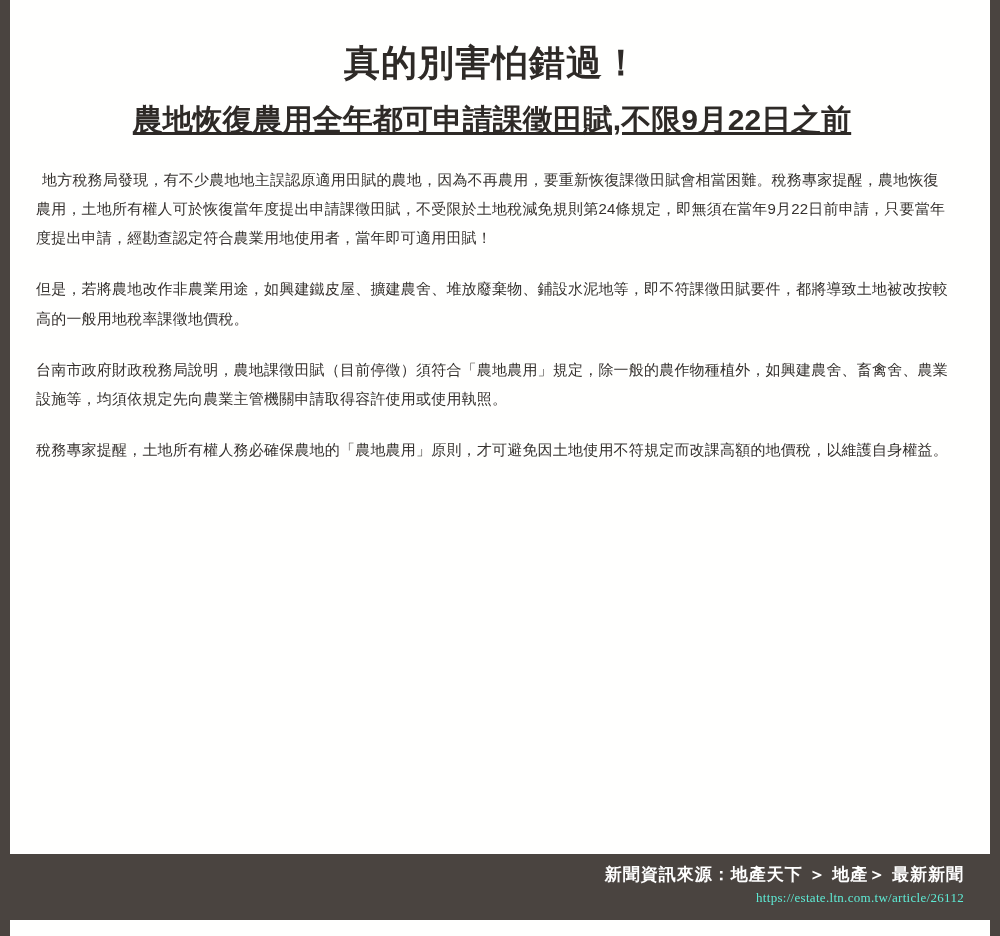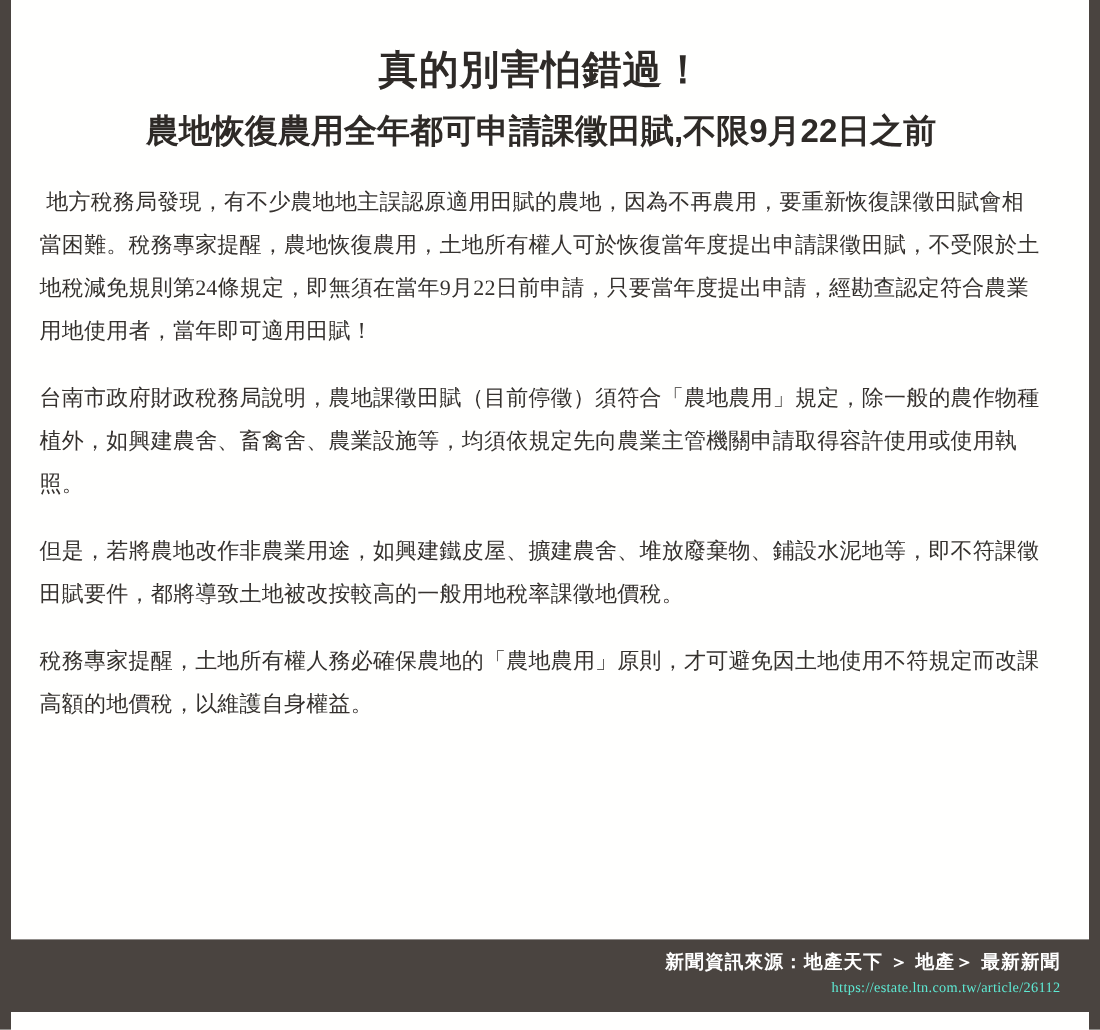--- a/index.html
+++ b/index.html
@@ -42,28 +42,28 @@
     line-height: 1.25;
   }
   .title-sub {
     margin-top: 16px;
     font-size: 30px;
     font-weight: bold;
     letter-spacing: 0px;
     color: #2e2a27;
     line-height: 1.25;
     white-space: nowrap;
+    text-decoration: underline;
   }
   .body-block {
     margin-top: 26px;
-    font-size: 20px;
+    font-size: 15px;
     line-height: 1.95;
     color: #35312e;
     letter-spacing: 0.2px;
-    font-family: Liberation Serif, serif;
   }
   .para {
     margin: 0 0 22px 0;
     text-align: left;
   }
   .para:first-child {
     text-indent: 6px;
   }
   .footer {
     position: absolute;
@@ -104,22 +104,22 @@
 <div class="page">
   <div class="inner">
 
     <div class="title-block">
       <div class="title-main">真的別害怕錯過！</div>
       <div class="title-sub">農地恢復農用全年都可申請課徵田賦,不限9月22日之前</div>
     </div>
 
     <div class="body-block">
       <p class="para">地方稅務局發現，有不少農地地主誤認原適用田賦的農地，因為不再農用，要重新恢復課徵田賦會相當困難。稅務專家提醒，農地恢復農用，土地所有權人可於恢復當年度提出申請課徵田賦，不受限於土地稅減免規則第24條規定，即無須在當年9月22日前申請，只要當年度提出申請，經勘查認定符合農業用地使用者，當年即可適用田賦！</p>
+      <p class="para">但是，若將農地改作非農業用途，如興建鐵皮屋、擴建農舍、堆放廢棄物、鋪設水泥地等，即不符課徵田賦要件，都將導致土地被改按較高的一般用地稅率課徵地價稅。</p>
       <p class="para">台南市政府財政稅務局說明，農地課徵田賦（目前停徵）須符合「農地農用」規定，除一般的農作物種植外，如興建農舍、畜禽舍、農業設施等，均須依規定先向農業主管機關申請取得容許使用或使用執照。</p>
-      <p class="para">但是，若將農地改作非農業用途，如興建鐵皮屋、擴建農舍、堆放廢棄物、鋪設水泥地等，即不符課徵田賦要件，都將導致土地被改按較高的一般用地稅率課徵地價稅。</p>
       <p class="para">稅務專家提醒，土地所有權人務必確保農地的「農地農用」原則，才可避免因土地使用不符規定而改課高額的地價稅，以維護自身權益。</p>
     </div>
 
     <div class="footer-spacer"></div>
   </div>
 
   <div class="footer">
     <div class="footer-inner">
       <div class="footer-source">新聞資訊來源：地產天下 ＞ 地產＞ 最新新聞</div>
       <div class="footer-url">https://estate.ltn.com.tw/article/26112</div>

